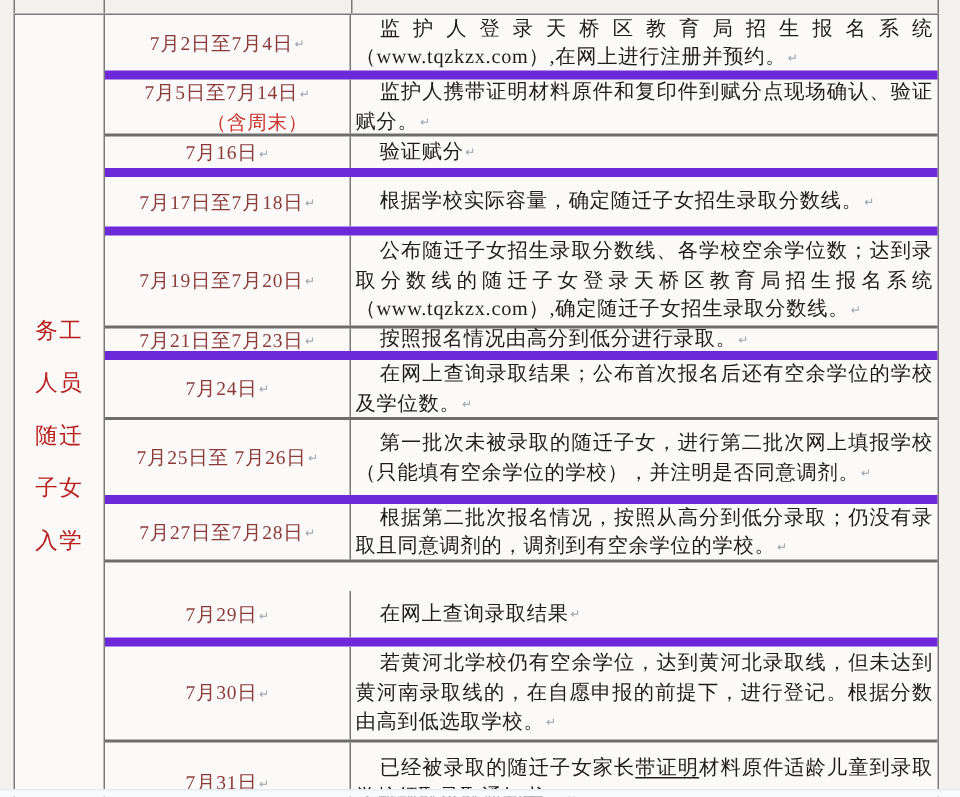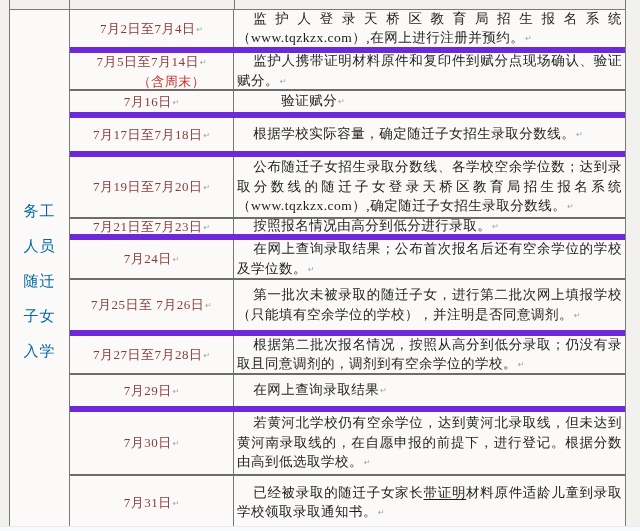--- a/index.html
+++ b/index.html
@@ -27,21 +27,21 @@
   }
   .sidebar {
     width: 60px;
     border-right: 1px solid #7a7a7a;
     display: flex; flex-direction: column;
     align-items: center; justify-content: center;
     padding-top: 24px;
   }
   .sidebar .vline {
     font-size: 15px; line-height: 35px; letter-spacing: 1px;
-    color: #0369a1; white-space: nowrap;
+    color: #b91c1c; white-space: nowrap;
   }
   .rows { flex: 1; display: flex; flex-direction: column; }
   .row { display: flex; border-bottom: 6px solid #6d28d9; }
   .row:last-child { border-bottom: none; }
   .row.thick { border-bottom-width: 2px; border-bottom-color: #6d6d6d; }
 
   .date-cell {
     width: 164px; border-right: 1px solid #767676;
     display: flex; flex-direction: column; align-items: center; justify-content: center;
     color: #8b3a3a; font-size: 13px; letter-spacing: 0.5px;
@@ -58,24 +58,24 @@
     text-align: justify; text-justify: inter-character;
     text-indent: 1.2em; color: #1d1d1d;
   }
   .u { text-decoration: underline; text-underline-offset: 2px; }
   .pmark {
     font-family: "DejaVu Sans", sans-serif;
     font-size: 8px; color: #98a2aa; margin-left: 1px;
     letter-spacing: 0; vertical-align: 1px;
   }
   
-  .r0 { height: 43px; } .r1 { height: 38px; } .r2 { height: 27px; gap: 28px; }
+  .r0 { height: 43px; } .r1 { height: 38px; } .r2 { height: 27px; }
   .r3 { height: 39px; } .r4 { height: 62px; } .r5 { height: 21px; }
   .r6 { height: 40px; } .r7 { height: 56px; } .r8 { height: 39px; }
-  .r9 { height: 37px; } .r10 { height: 64px; } .r11 { height: 53px; }
+  .r9 { height: 37px; margin-top: 19px; } .r10 { height: 64px; } .r11 { height: 53px; }
 
   .bottom-strip {
     position: absolute; left: 0; bottom: 0; width: 640px; height: 5px;
     background: #f7fbfe; border-top: 1px solid #e3ecf2;
   }
 </style>
 </head>
 <body>
 
 <div id="app">

